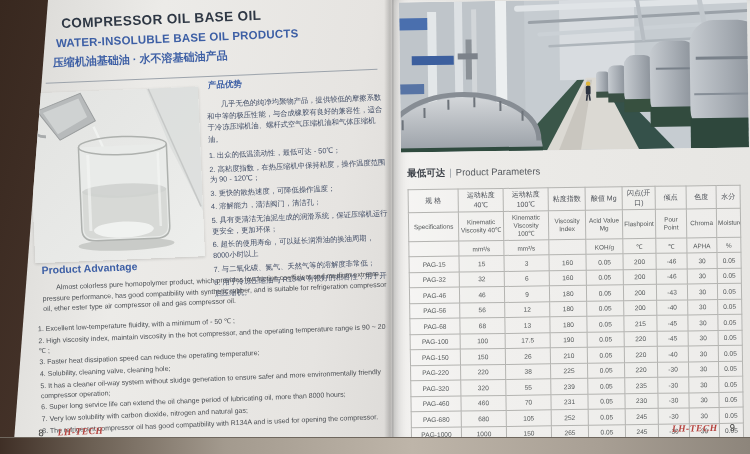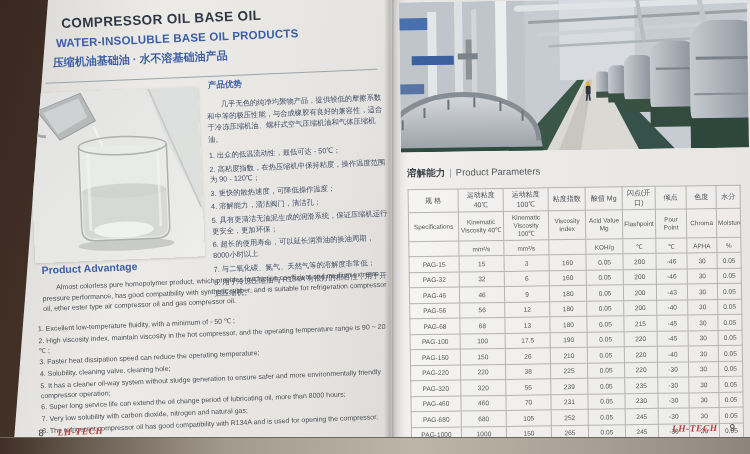--- a/index.html
+++ b/index.html
@@ -214,21 +214,21 @@
           <g>
             <circle cx="188" cy="84" r="2.2" fill="#e0b63a"></circle>
             <rect x="185.6" y="86" width="4.8" height="9" rx="1.5" fill="#2c3340"></rect>
             <line x1="187" y1="95" x2="186.3" y2="101" stroke="#2c3340" stroke-width="1.6"></line>
             <line x1="189" y1="95" x2="189.8" y2="101" stroke="#2c3340" stroke-width="1.6"></line>
           </g>
         </svg>
       </div>
 
       <div class="section-title">
-        <span class="cn">溶解能力</span><span class="sep">|</span><span class="en">Product Parameters</span>
+        <span class="cn">最低可达</span><span class="sep">|</span><span class="en">Product Parameters</span>
       </div>
 
       <table class="param-table">
         <colgroup>
           <col class="c0">
             <col class="c1">
             <col class="c2">
             <col class="c3">
             <col class="c4">
           <col class="c5">

